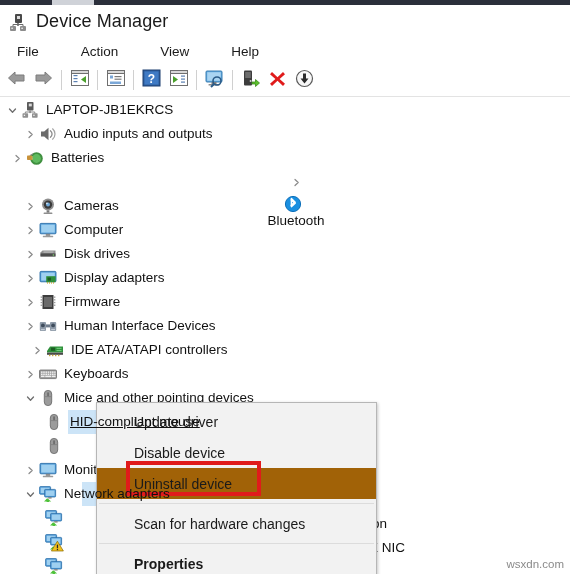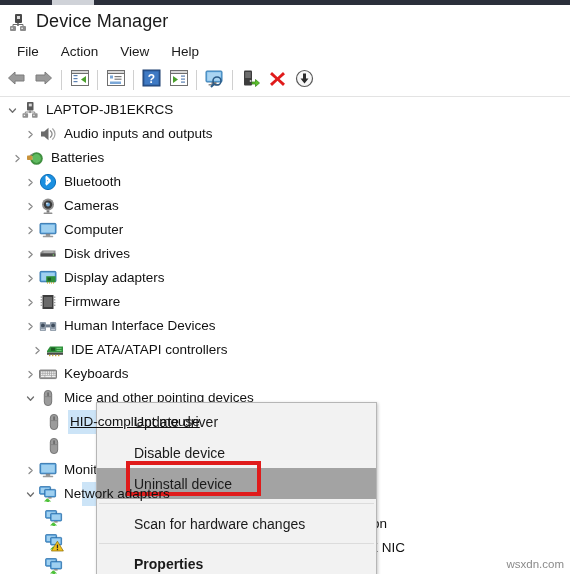--- a/index.html
+++ b/index.html
@@ -46,20 +46,21 @@
     letter-spacing: .1px;
   }
 
   
   .menubar {
     position: absolute; left: 0; top: 38px;
     width: 570px; height: 26px;
     background: #ffffff;
     display: flex; align-items: center;
     padding-left: 6px;
+    gap: 20px;
   }
   .menu-item {
     font-size: 13.5px; color: #1a1a1a;
     padding: 2px 11px;
     cursor: default;
   }
 
   
   .toolbar {
     position: absolute; left: 0; top: 64px;
@@ -128,21 +129,21 @@
   }
   .ctx-item {
     height: 31px;
     display: flex; align-items: center;
     padding-left: 37px;
     font-size: 14px;
     color: #1a1a1a;
     white-space: nowrap;
   }
   .ctx-item.bold { font-weight: bold; }
-  .ctx-item.hot { background: #a3a3a3; text-align: center; }
+  .ctx-item.hot { background: #a16207; text-align: center; }
   .ctx-sep {
     height: 1px; background: #dcdcdc;
     margin: 4px 2px 4px 2px;
   }
 
   
   .redbox {
     position: absolute;
     left: 126px; top: 461px;
     width: 135px; height: 35px;
@@ -367,21 +368,21 @@
           <circle cx="11.5" cy="10.5" r="4.4" fill="#5fba5f"></circle>
           <path d="M8 6 C5 6.5 4 9 5.5 11" fill="none" stroke="#8a8a8a" stroke-width="1.2"></path>
           <rect x="2" y="7.5" width="5" height="4.6" rx=".8" fill="#c8923a"></rect>
           <rect x="6.6" y="8.4" width="1.4" height="1.1" fill="#e0b468"></rect>
           <rect x="6.6" y="10.4" width="1.4" height="1.1" fill="#e0b468"></rect>
         </svg>
       </span>
       <span class="lbl">Batteries</span>
     </div>
 
-    <div class="row" style="padding-left:22px;">
+    <div class="row" style="padding-left:22px;flex-direction:column;">
       <span class="chev">
         <svg width="9" height="9" viewBox="0 0 9 9">
             <path d="M3 1.5 L6.2 4.5 L3 7.5" fill="none" stroke="#8a8a8a" stroke-width="1.2" stroke-linecap="round" stroke-linejoin="round"></path>
           </svg>
       </span>
       <span class="ico">
         <svg width="20" height="20" viewBox="0 0 20 20">
           <circle cx="10" cy="10" r="7.6" fill="#1a8fe0"></circle>
           <circle cx="10" cy="10" r="7.6" fill="none" stroke="#0c6fba" stroke-width="1"></circle>
           <path d="M8 6 L12.2 9.3 L8.4 12.6 L8.4 4.6 L12.2 8.2 L8 11.4" fill="none" stroke="#ffffff" stroke-width="1.5" stroke-linecap="round" stroke-linejoin="round"></path>

